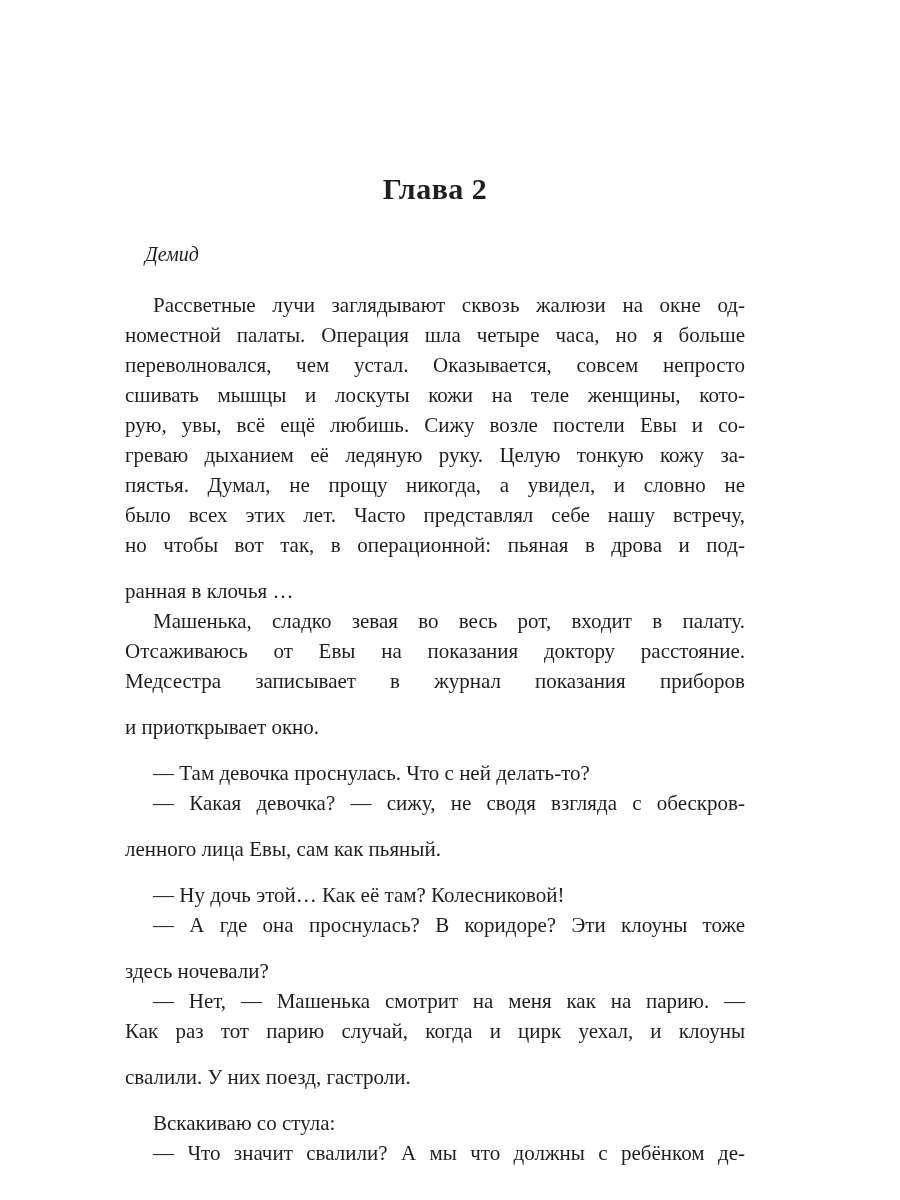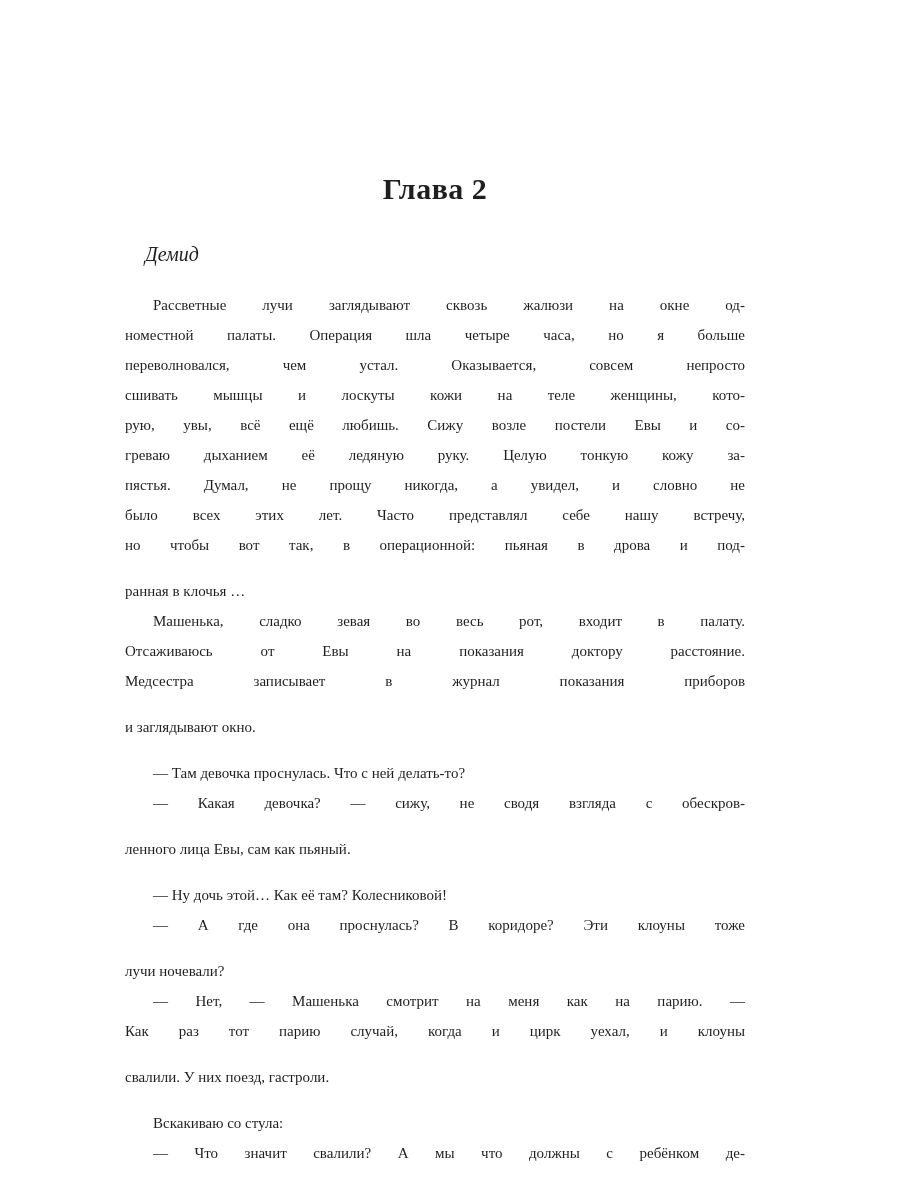--- a/index.html
+++ b/index.html
@@ -34,21 +34,21 @@
     margin-top: 32px;
     padding-left: 20px;
     font-size: 20px;
     line-height: 28px;
     font-style: italic;
   }
   .body-text {
     margin-top: 22px;
   }
   .line {
-    font-size: 15px;
+    font-size: 21px;
     line-height: 30px;
     text-align: justify;
     text-align-last: justify;
     white-space: normal;
   }
   .line.last {
     text-align-last: left;
     margin-top: 16px;
   }
   .line.indent {
@@ -75,27 +75,27 @@
         <div class="line">сшивать мышцы и лоскуты кожи на теле женщины, кото-</div>
         <div class="line">рую, увы, всё ещё любишь. Сижу возле постели Евы и со-</div>
         <div class="line">греваю дыханием её ледяную руку. Целую тонкую кожу за-</div>
         <div class="line">пястья. Думал, не прощу никогда, а увидел, и словно не</div>
         <div class="line">было всех этих лет. Часто представлял себе нашу встречу,</div>
         <div class="line">но чтобы вот так, в операционной: пьяная в дрова и под-</div>
         <div class="line last">ранная в клочья …</div>
         <div class="line indent">Машенька, сладко зевая во весь рот, входит в палату.</div>
         <div class="line">Отсаживаюсь от Евы на показания доктору расстояние.</div>
         <div class="line">Медсестра записывает в журнал показания приборов</div>
-        <div class="line last">и заглядывают окно.</div>
+        <div class="line last">и приоткрывает окно.</div>
         <div class="line indent last">— Там девочка проснулась. Что с ней делать-то?</div>
         <div class="line indent">— Какая девочка? — сижу, не сводя взгляда с обескров-</div>
         <div class="line last">ленного лица Евы, сам как пьяный.</div>
         <div class="line indent last">— Ну дочь этой… Как её там? Колесниковой!</div>
         <div class="line indent">— А где она проснулась? В коридоре? Эти клоуны тоже</div>
-        <div class="line last">лучи ночевали?</div>
+        <div class="line last">здесь ночевали?</div>
         <div class="line indent">— Нет, — Машенька смотрит на меня как на парию. —</div>
         <div class="line">Как раз тот парию случай, когда и цирк уехал, и клоуны</div>
         <div class="line last">свалили. У них поезд, гастроли.</div>
         <div class="line indent last">Вскакиваю со стула:</div>
         <div class="line indent">— Что значит свалили? А мы что должны с ребёнком де-</div>
         <div class="line last">лать?</div>
       </div>
     <div class="page-number">8</div>
   </div>
 </div>

